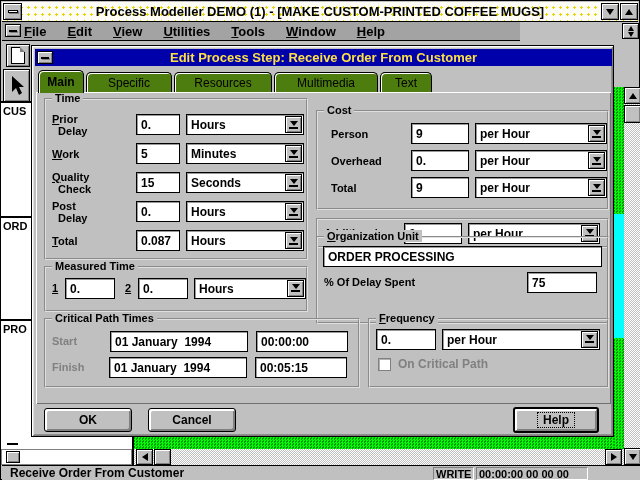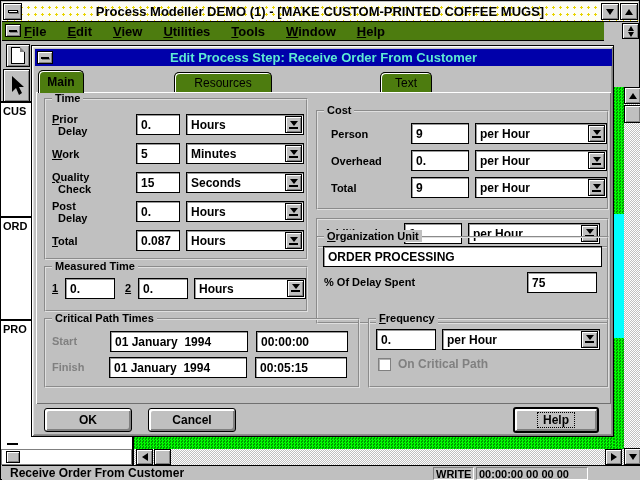--- a/index.html
+++ b/index.html
@@ -19,21 +19,21 @@
     box-shadow:inset 1px 1px 0 #fff, inset -1px -1px 0 #808080;
     display:flex; align-items:center; justify-content:center; }
   .dash { width:10px; height:3px; background:#fff; border:1px solid #000; box-shadow:1px 1px 0 #808080; }
   .dash.small { width:8px; height:2px; }
   .t { width:0; height:0; border:4px solid transparent; }
   .t-down  { border-top:6px solid #000; border-bottom:0; }
   .t-up    { border-bottom:6px solid #000; border-top:0; }
   .t-left  { border-right:6px solid #000; border-left:0; }
   .t-right { border-left:6px solid #000; border-right:0; }
 
-  #menubar { left:1px; top:21px; width:602px; height:19px; background:#4d7c0f;
+  #menubar { left:1px; top:21px; width:518px; height:19px; background:#a3a3a3;
     border-bottom:1px solid #000; display:flex; align-items:center; }
   #menubar .items { display:flex; margin-left:22px; gap:21px; font-size:13px; }
   .acc::first-letter { text-decoration:underline; }
 
   
   .dither-green { background-image:conic-gradient(#00ff00 25%, #009800 0 50%, #00ff00 0 75%, #009800 0);
     background-size:3px 3px; background-color:#00d000; }
   .dither-gray { background-image:conic-gradient(#fff 25%, #c0c0c0 0 50%, #fff 0 75%, #c0c0c0 0);
     background-size:2px 2px; }
   .lane-line { background:#000; height:2px; }
@@ -51,21 +51,21 @@
     border-top:1px solid #000; display:flex; align-items:center; font-size:12px; }
   .status-cell { border:1px solid; border-color:#808080 #fff #fff #808080;
     font-size:11px; padding:0 2px; height:13px; line-height:12px; background:#c0c0c0; }
 
   
   #dialog { left:30px; top:44px; width:583px; height:392px; background:#c0c0c0;
     border:1px solid #000;
     box-shadow:inset 1px 1px 0 #fff, inset -1px -1px 0 #808080, inset 2px 2px 0 #dfdfdf, inset -2px -2px 0 #909090; }
   #dlg-titlebar { left:3px; top:3px; width:577px; height:17px; background:#0000aa;
     display:flex; align-items:center; }
-  #dlg-titlebar .dtitle { flex:1; text-align:center; color:#5eead4; font-size:13px; }
+  #dlg-titlebar .dtitle { flex:1; text-align:center; color:#fde047; font-size:13px; }
   .tab { border:1px solid #000; border-bottom:none; border-radius:5px 5px 0 0;
     background:#4d7c0f; box-shadow:inset 1px 1px 0 #fff; font-weight:normal;
     font-size:12px; display:flex; align-items:center; justify-content:center; height:20px; }
   .tab.sel { font-weight:bold; height:23px; z-index:5; }
   #tabpanel { left:4px; top:46px; width:575px; height:312px;
     box-shadow:inset 1px 1px 0 #fff, inset -1px -1px 0 #707070; }
 
   .group { border:2px groove #dfdfdf; position:absolute; }
   .legend { position:absolute; top:-8px; left:6px; background:#c0c0c0; padding:0 3px; font-size:11px; }
   .row { display:flex; align-items:center; }
@@ -189,21 +189,23 @@
   <div id="dialog" class="abs">
 
     <div id="dlg-titlebar" class="abs">
       <div class="win-btn abs" style="left:2px; top:2px; width:16px; height:13px;">
         <div class="dash small"></div>
       </div>
       <div class="dtitle">Edit Process Step: Receive Order From Customer</div>
     </div>
 
     <div class="tab sel abs" style="left:6px;  top:24px; width:46px;">Main</div>
+    <div class="tab abs" style="left:54px;  top:26px; width:86px;">Specific</div>
     <div class="tab abs" style="left:142px; top:26px; width:98px;">Resources</div>
+    <div class="tab abs" style="left:242px; top:26px; width:104px;">Multimedia</div>
     <div class="tab abs" style="left:348px; top:26px; width:52px;">Text</div>
 
     <div id="tabpanel" class="abs"></div>
 
     <div class="group" style="left:12px; top:52px; width:264px; height:162px;">
       <div class="legend">Time</div>
       <div style="padding:10px 0 0 6px;">
         <div class="row" style="height:29px;">
           <div class="lbl acc" style="width:84px;">Prior
 &nbsp;&nbsp;Delay</div>

